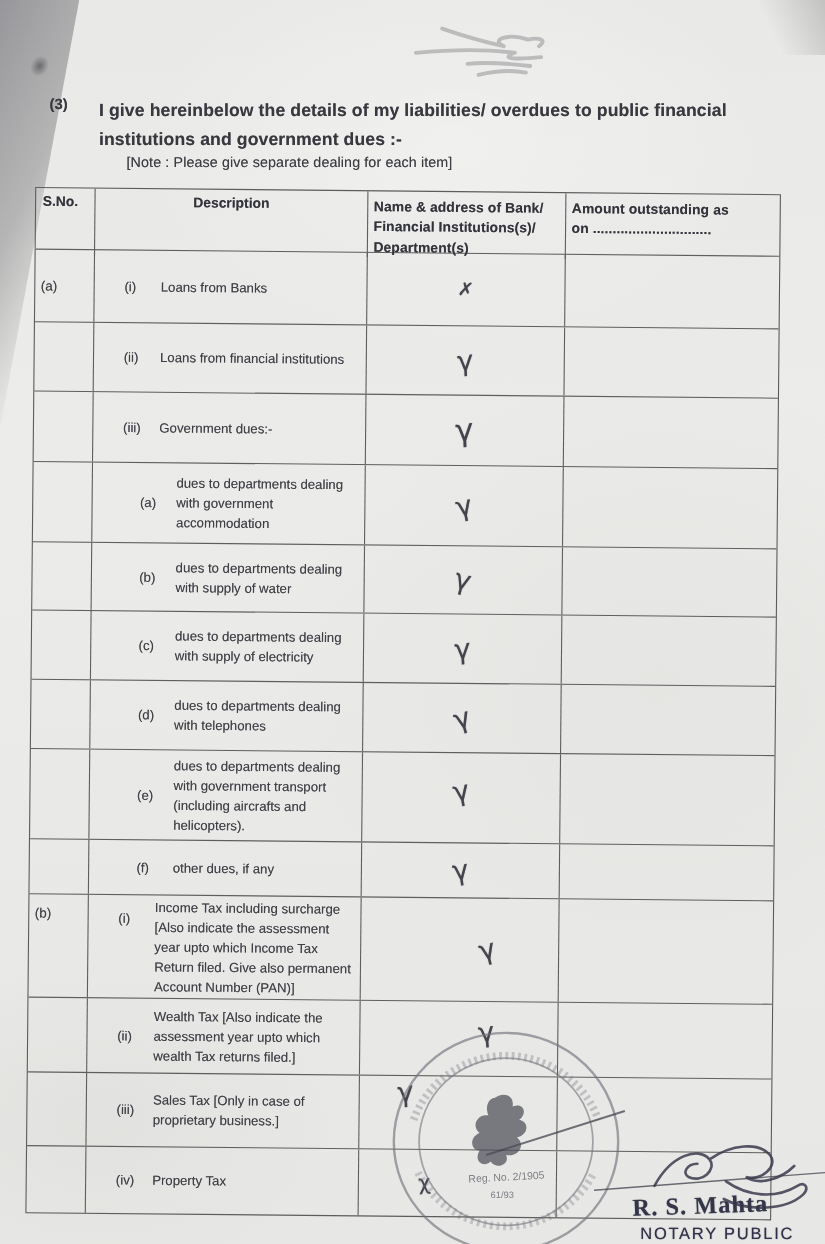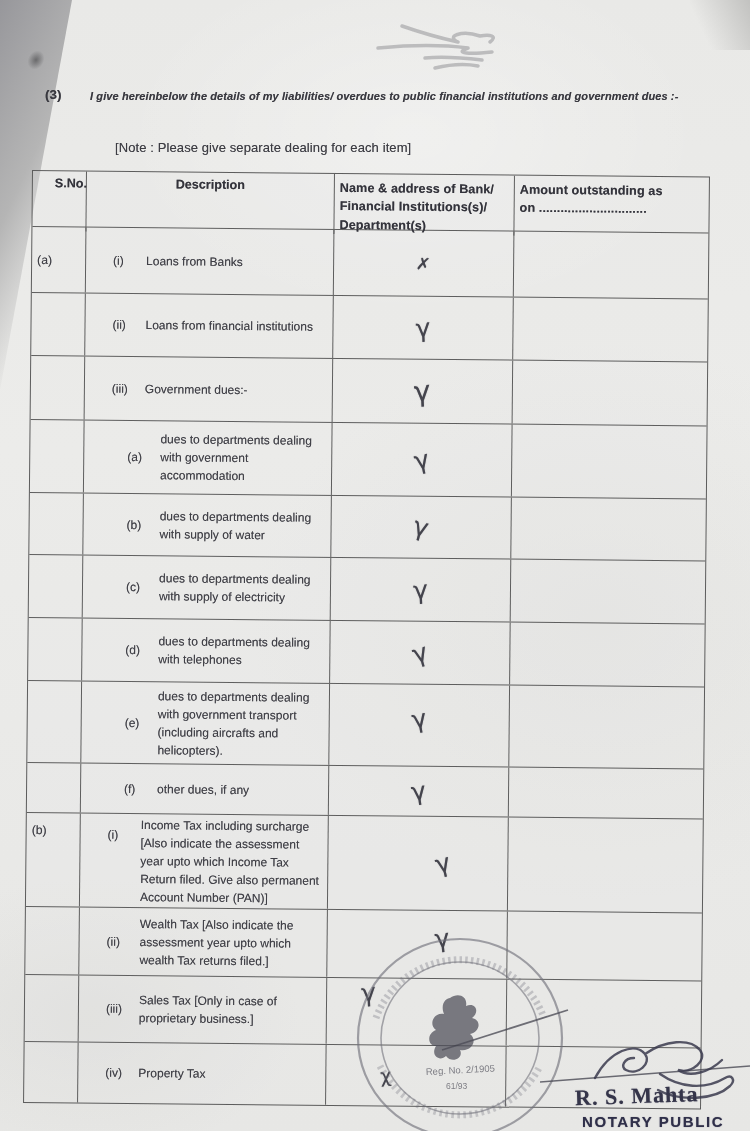--- a/index.html
+++ b/index.html
@@ -22,38 +22,38 @@
     clip-path:polygon(0 0,72px 0,0 390px);}
   .corner-tr{position:absolute;right:0;top:0;width:60px;height:50px;pointer-events:none;
     background:linear-gradient(245deg,#c2c2c0 0%,rgba(210,210,208,0) 75%);}
   .pencil-dot{position:absolute;left:28px;top:50px;width:16px;height:20px;
     background:radial-gradient(ellipse at center,#5a5a5c 0%,rgba(90,90,92,0) 70%);
     transform:rotate(30deg);opacity:.8;}
 
   .txt{text-shadow:0 0 0.6px rgba(55,55,62,0.55);}
 
   .item-no{position:absolute;left:45px;top:87px;font-weight:700;font-size:13.5px;color:#38383f;}
-  .intro{position:absolute;left:90px;top:87px;width:612px;font-weight:700;font-size:11px;
-    line-height:1.7;color:#38383f;letter-spacing:.1px;font-style:italic;}
+  .intro{position:absolute;left:90px;top:87px;width:612px;font-weight:700;font-size:16px;
+    line-height:1.7;color:#38383f;letter-spacing:.1px;}
   .note{position:absolute;left:115px;top:140px;font-size:13px;color:#3c3c43;letter-spacing:.1px;}
 
   
   .liab-table{position:absolute;left:32px;top:170px;width:676px;
     border:1.6px solid #5c5c5c;border-bottom-width:1.8px;
     transform:rotate(0.55deg);transform-origin:top left;
     background:rgba(232,232,230,0.25);}
   .t-row{display:grid;grid-template-columns:54px 248px 180px 194px;
     border-bottom:1.5px solid #5e5e5e;position:relative;}
   .t-row:last-child{border-bottom:none;}
   .c{border-right:1.5px solid #5e5e5e;position:relative;box-sizing:border-box;}
   .c:last-child{border-right:none;}
 
   .head{font-weight:700;color:#33333b;font-size:12.6px;}
   .head .c{padding-top:5px;}
-  .sno-h{padding-left:22px;}
+  .sno-h{padding-left:6px;}
   .desc-h{text-align:center;}
   .bank-h,.amt-h{padding-left:5px;line-height:1.45;letter-spacing:.1px;}
 
   .sno{padding-left:5px;font-size:12.2px;display:flex;align-items:center;}
   .sno.top{align-items:flex-start;padding-top:10px;}
   .desc{display:flex;align-items:center;font-size:12px;line-height:1.5;}
   .num{flex:0 0 auto;}
   .lvl1 .num{margin-left:27px;width:33px;}
   .lvl2 .num{margin-left:43px;width:33px;}
   .dtext{display:inline-block;}
@@ -76,21 +76,21 @@
   .stamp-frag{font-family:"Liberation Sans",sans-serif;fill:#53535e;opacity:.8;}
 
   
   .sig-wrap{position:absolute;left:540px;top:1030px;width:210px;height:101px;}
   .sig-svg{position:absolute;left:0;top:0;}
   .sig-name{position:absolute;left:35px;top:52px;width:190px;
     font-family:"Liberation Serif",serif;font-weight:700;font-size:22px;
     color:#35354a;letter-spacing:1px;transform:rotate(-2deg);
     text-shadow:0 0 1px rgba(53,53,74,0.6);}
   .sig-title{position:absolute;left:42px;top:83px;
-    font-weight:700;font-size:15px;color:#30304a;letter-spacing:1.6px;
+    font-weight:400;font-size:15px;color:#30304a;letter-spacing:1.6px;
     text-shadow:0 0 1px rgba(48,48,74,0.6);}
 </style>
 </head>
 <body>
 
 <div class="paper-tone"></div>
 <div class="corner-tl"></div>
 <div class="corner-tr"></div>
 <div class="pencil-dot"></div>
 

